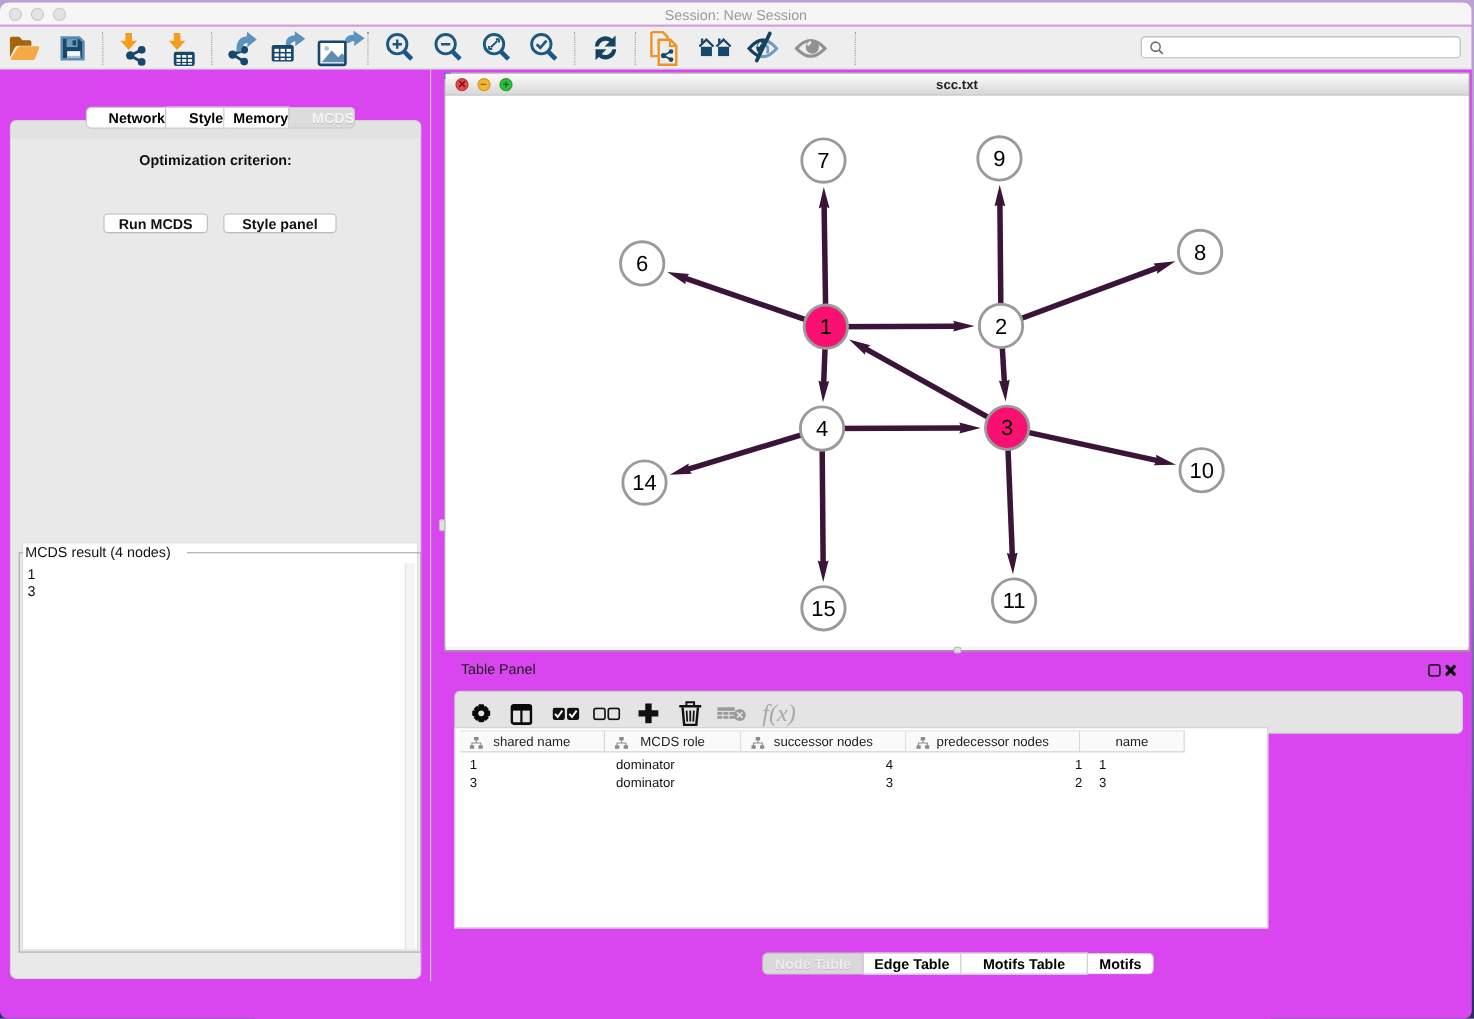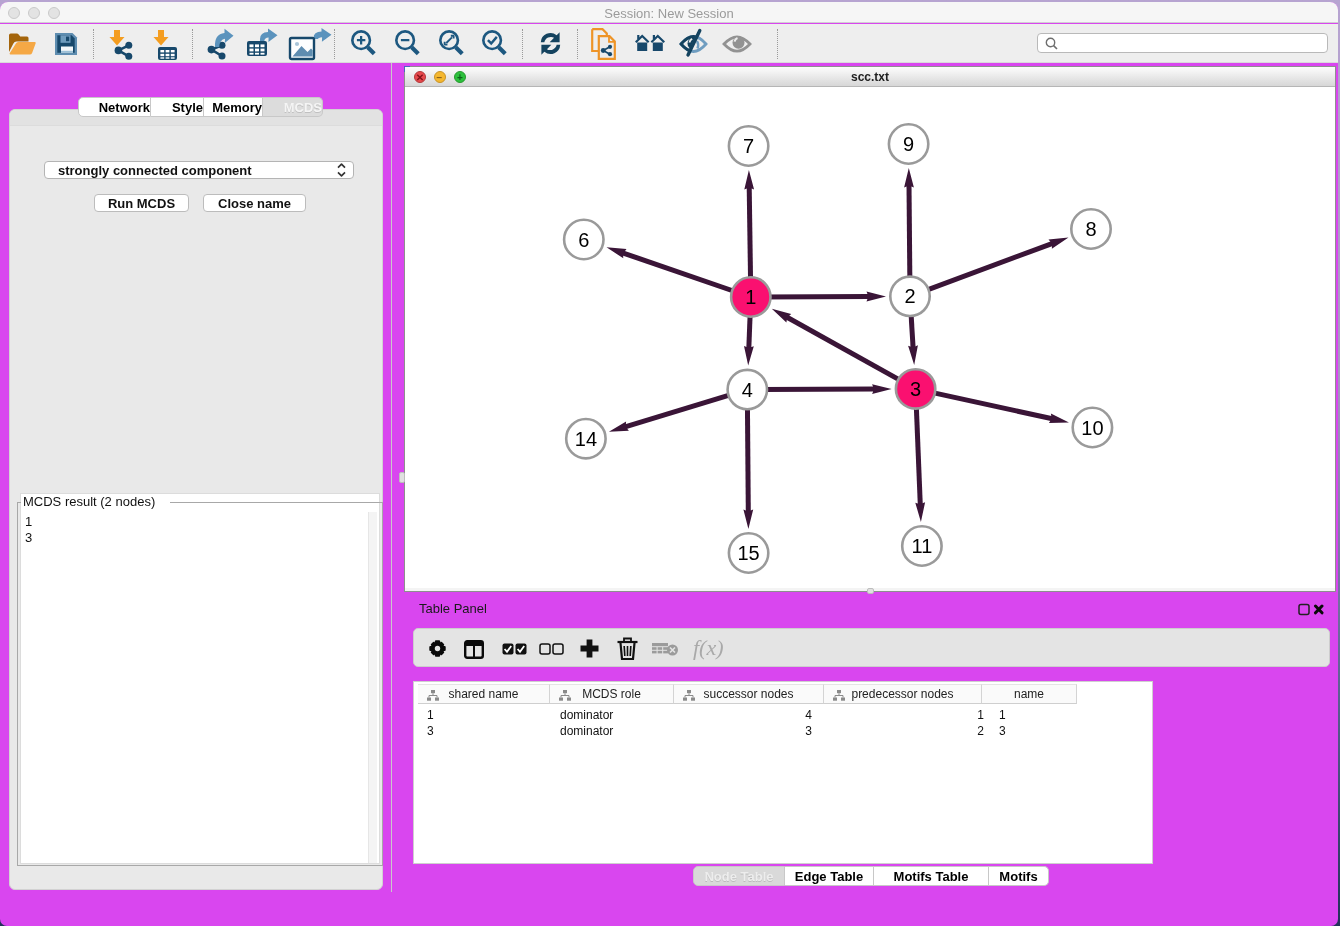--- a/index.html
+++ b/index.html
@@ -62,21 +62,21 @@
   font-size:12px; font-weight:bold; color:#222; }
 .light { position:absolute; top:4px; width:12px; height:12px; border-radius:50%;
   font-size:10px; font-weight:bold; text-align:center; line-height:12px; }
 .canvas svg { display:block; }
 .canvas { position:absolute; left:0; top:20px; width:930px; height:501px; background:#fff; }
 
 .tp-head { position:absolute; left:404px; top:593px; width:936px; height:30px; }
 .tp-head .lbl { position:absolute; left:15px; top:6px; font-size:13px; color:#1a1a1a; }
 .tp-toolbar { position:absolute; left:413px; top:626px; width:917px; height:39px;
   background:#e4e4e4; border:1px solid #cdcdcd; border-radius:5px; }
-.tp-table { position:absolute; left:413px; top:679px; width:740px; height:183px;
+.tp-table { position:absolute; left:413px; top:659px; width:740px; height:183px;
   background:#fff; border:1px solid #cfcfcf; }
 .thead { position:absolute; left:0; top:2px; height:20px; background:#fafafa;
   border-top:1px solid #e4e4e4; border-bottom:1px solid #cfcfcf; font-size:12px; color:#222;
   text-align:center; line-height:19px; border-right:1px solid #d4d4d4; }
 .trow { position:absolute; font-size:12px; color:#111; height:16px; line-height:16px; }
 .tabs2 { position:absolute; top:864px; height:20px; display:flex; font-size:13px; z-index:5; }
 .tabs2 .tab { height:20px; line-height:19px; text-align:center; background:#fff; font-weight:bold;
   border:1px solid #c8c8c8; border-left:none; color:#000; }
 .tabs2 .tab.sel { background:#d9d9d9; color:#ededed; text-shadow:0 1px 0 #bbb;
   border-radius:5px 0 0 5px; border-left:1px solid #c8c8c8; }
@@ -246,35 +246,31 @@
   <div class="panel-body">
       <div class="tabshade"></div>
     </div>
   <div style="position:absolute;left:391px;top:61px;width:1px;height:829px;background:#c9c9c9"></div>
   <div class="tabrow">
     <div class="tab first" style="width:73px">Network</div>
     <div class="tab" style="width:53px">Style</div>
     <div class="tab" style="width:59px">Memory</div>
     <div class="tab sel" style="width:60px">MCDS</div>
   </div>
-  <div class="dropdown">strongly connected component
-    <svg width="11" height="14" style="position:absolute;right:6px;top:1px" viewBox="0 0 11 14">
-        <path d="M2,4.6 L5.5,1.2 L9,4.6 M2,9.4 L5.5,12.8 L9,9.4" fill="none" stroke="#333" stroke-width="1.7" stroke-linejoin="round"></path>
-      </svg>
-  </div>
+  <div class="opt-label">Optimization criterion:</div>
   <div class="btn" style="left:94px;top:192px;width:95px">Run MCDS</div>
-  <div class="btn" style="left:203px;top:192px;width:103px">Close name</div>
+  <div class="btn" style="left:203px;top:192px;width:103px">Style panel</div>
   <div class="mcds-box">
     <div class="m-white">1<br>3<div class="mcds-sb"></div></div>
     <div class="ln" style="left:0;top:10px;width:4px;height:1px"></div>
     <div class="ln" style="left:153px;top:10px;width:213px;height:1px"></div>
     <div class="ln" style="left:0;top:10px;width:1px;height:364px"></div>
     <div class="ln" style="left:365px;top:10px;width:1px;height:364px"></div>
     <div class="ln" style="left:0;top:373px;width:366px;height:1px"></div>
-    <div class="m-legend">MCDS result (2 nodes)</div>
+    <div class="m-legend">MCDS result (4 nodes)</div>
   </div>
 
   <div class="netframe">
     <div style="position:absolute;left:-1px;top:-1px;width:6px;height:2px;background:#4a69bd"></div>
     <div style="position:absolute;left:-1px;top:-1px;width:2px;height:6px;background:#4a69bd"></div>
     <div class="fhead">
       <div class="light" style="left:9px;background:#e8494d;border:1px solid #b13a3a;color:#7e1218">✕</div>
       <div class="light" style="left:28.5px;background:#f5b72f;border:1px solid #c79327;color:#87601a">−</div>
       <div class="light" style="left:49px;background:#2cc03c;border:1px solid #27982f;color:#0c611a">+</div>
       <div class="ftitle">scc.txt</div>

